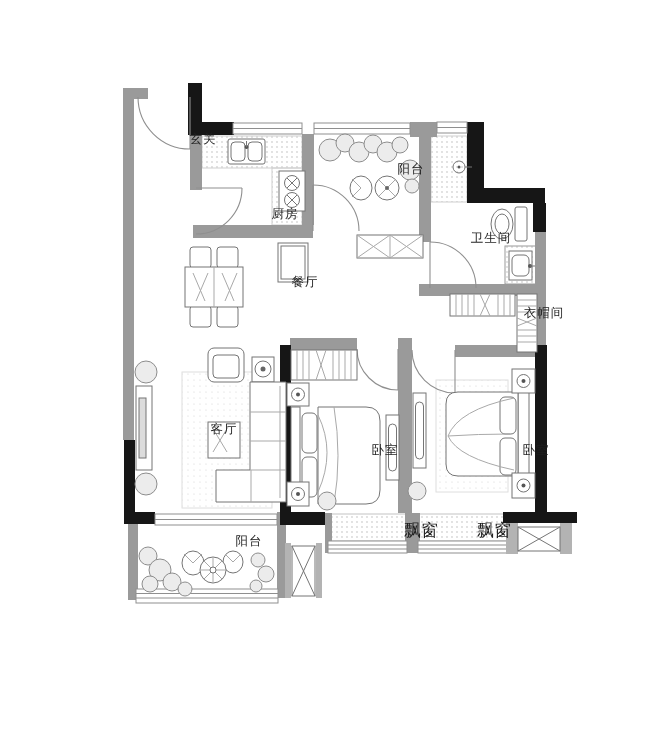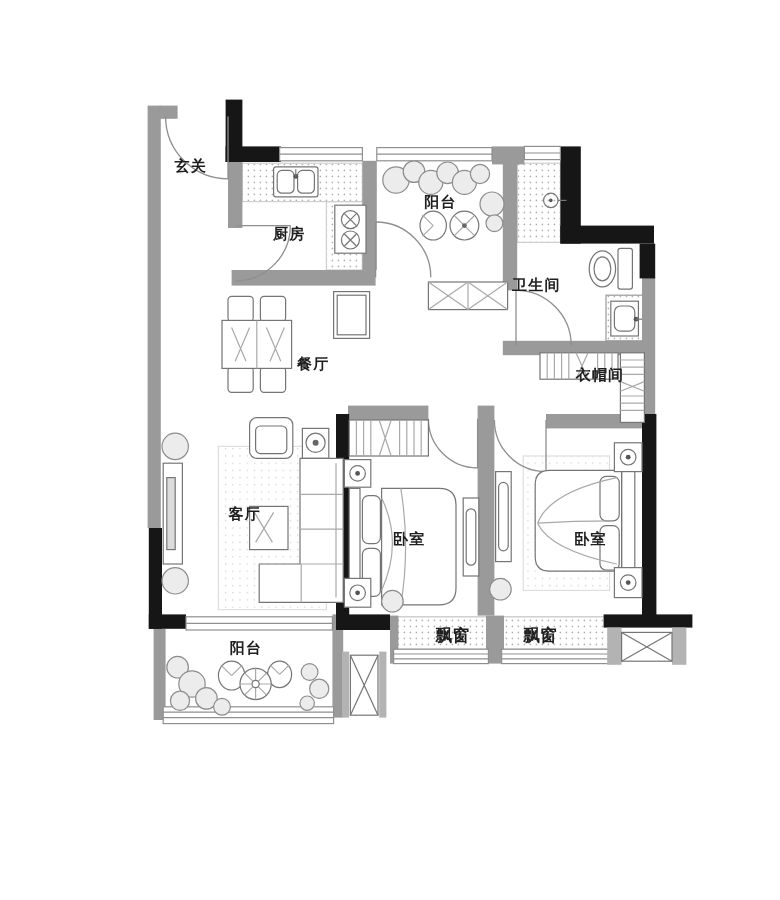--- a/index.html
+++ b/index.html
@@ -13,22 +13,22 @@
   .gw{fill:var(--wall-gray);}
   .bw{fill:var(--wall-black);}
   .fur{stroke:var(--line);stroke-width:1;fill:#ffffff;}
   .fur2{stroke:var(--line);stroke-width:1;fill:none;}
   .soft{stroke:var(--line-light);stroke-width:1;fill:none;}
   .plant{stroke:#8d8d8d;stroke-width:1;fill:#ececec;}
   .win{stroke:#8f8f8f;stroke-width:1;fill:#ffffff;}
   .winline{stroke:#8f8f8f;stroke-width:1;}
   .arc{stroke:#8f8f8f;stroke-width:1.1;fill:none;}
   .room-label{position:absolute;transform:translate(-50%,-50%);font-size:12.5px;
-              font-weight:bold;color:var(--text);letter-spacing:1px;white-space:nowrap;}
-  .room-label.small{font-size:14px;letter-spacing:0;}
+              font-weight:normal;color:var(--text);letter-spacing:1px;white-space:nowrap;margin-left:44px;}
+  .room-label.small{font-size:17px;letter-spacing:0;}
 </style>
 </head>
 <body>
 
 <div id="canvas">
 <svg width="650" height="750" viewBox="0 0 650 750">
   <defs>
     <pattern id="dots" width="5" height="5" patternUnits="userSpaceOnUse">
       <circle cx="2" cy="2" r="0.7" fill="#b0b0b0"></circle>
     </pattern>
@@ -331,24 +331,24 @@
   </g>
   <g>
     <rect x="506" y="523" width="12" height="31" fill="#b3b3b3"></rect>
     <rect x="560" y="523" width="12" height="31" fill="#b3b3b3"></rect>
     <rect class="fur" x="518" y="527" width="42" height="24"></rect>
     <path class="fur2" d="M518,527 L560,551 M560,527 L518,551"></path>
   </g>
 </svg>
 
 <span class="room-label" style="left:159px;top:139px">玄关</span>
-<span class="room-label" style="left:241px;top:196px">厨房</span>
+<span class="room-label" style="left:241px;top:214px">厨房</span>
 <span class="room-label" style="left:367px;top:169px">阳台</span>
 <span class="room-label" style="left:447px;top:238px">卫生间</span>
-<span class="room-label" style="left:261px;top:304px">餐厅</span>
+<span class="room-label" style="left:261px;top:282px">餐厅</span>
 <span class="room-label" style="left:500px;top:313px">衣帽间</span>
-<span class="room-label" style="left:204px;top:429px">客厅</span>
+<span class="room-label" style="left:180px;top:429px">客厅</span>
 <span class="room-label" style="left:341px;top:450px">卧室</span>
 <span class="room-label" style="left:492px;top:450px">卧室</span>
 <span class="room-label" style="left:205px;top:541px">阳台</span>
 <span class="room-label small" style="left:377px;top:530px">飘窗</span>
 <span class="room-label small" style="left:450px;top:530px">飘窗</span>
 </div>
 
 </body></html>

